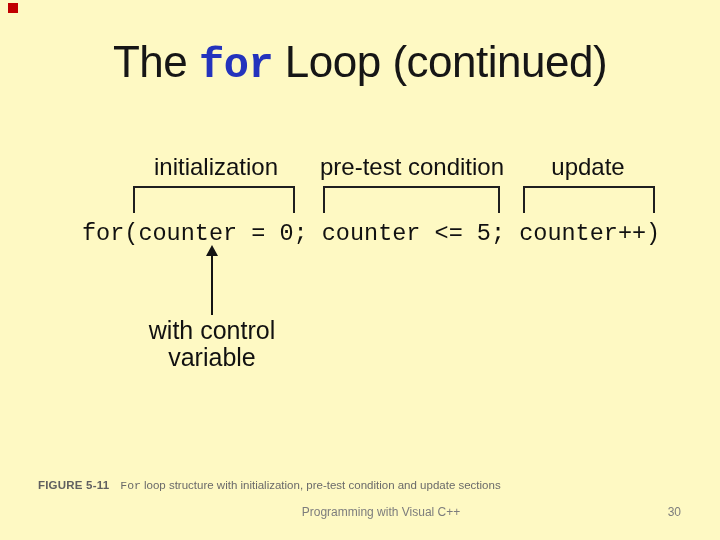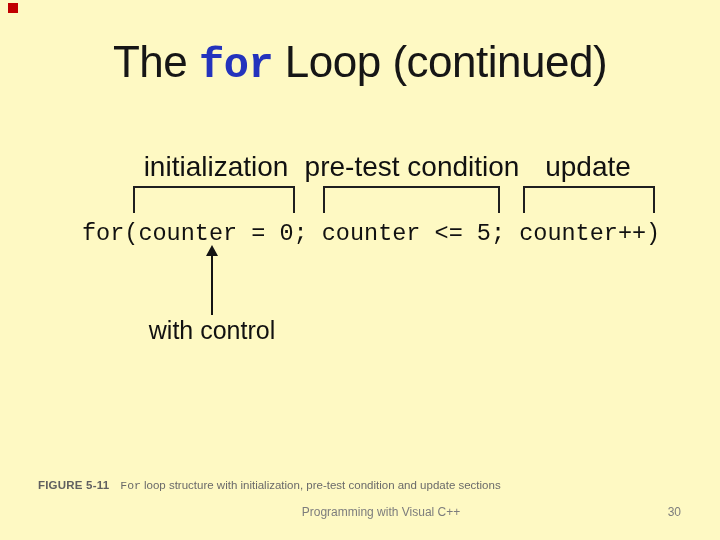--- a/index.html
+++ b/index.html
@@ -33,21 +33,21 @@
     font-size: 42px;
     color: #2433bd;
     white-space: pre;
   }
   .title .t-part { white-space: pre; }
 
   
   .dlabel {
     position: absolute; top: 154px;
     transform: translateX(-50%);
-    font-size: 28px; line-height: 26px;
+    font-size: 24px; line-height: 26px;
     color: #111111;
     white-space: nowrap;
   }
   .dlabel.l1 { left: 216px; }
   .dlabel.l2 { left: 412px; }
   .dlabel.l3 { left: 588px; }
 
   
   .bracket {
     position: absolute; top: 186px; height: 27px;
@@ -136,20 +136,21 @@
     <div class="bracket b2"></div>
     <div class="bracket b3"></div>
 
     <div class="code">for(counter = 0; counter &lt;= 5; counter++)</div>
 
     <div class="arrow-head"></div>
     <div class="arrow-line"></div>
 
     <div class="loop-label">
       <div>with control</div>
+      <div>variable</div>
     </div>
 
   </div>
 
   <div class="caption">
     <span class="fig-label">FIGURE 5-11</span><span class="fig-code">For</span><span>loop structure with initialization, pre-test condition and update sections</span>
   </div>
 
   <div class="footer-text">Programming with Visual C++</div>
   <div class="page-number">30</div>

